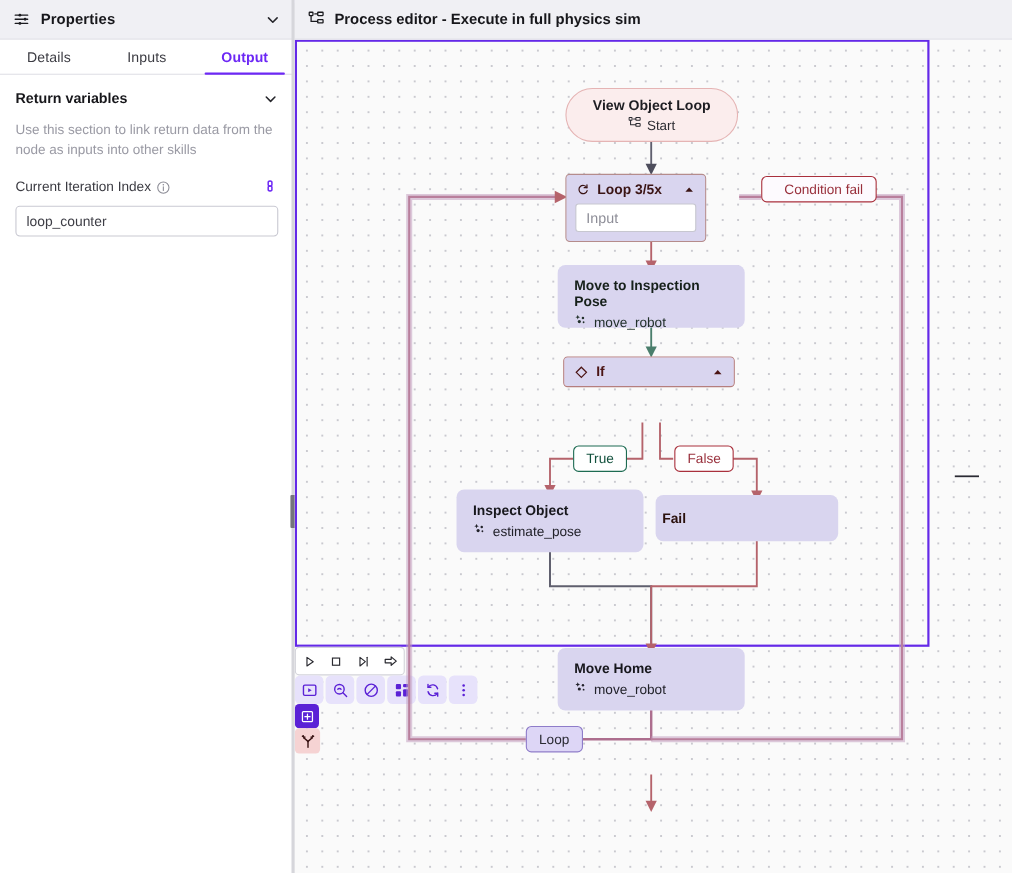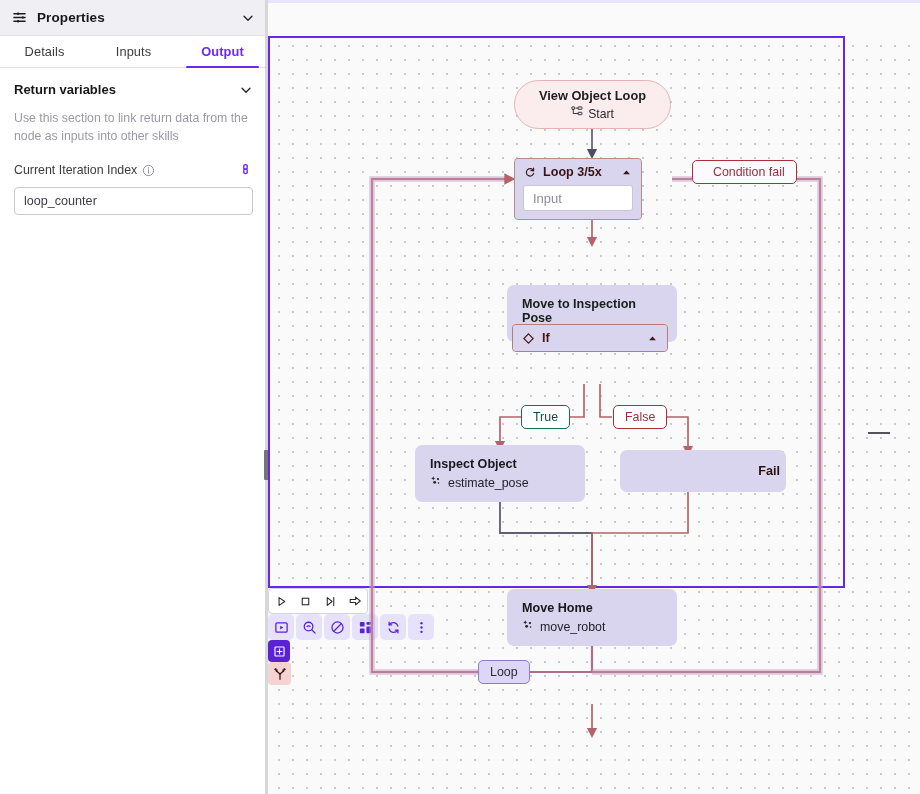--- a/index.html
+++ b/index.html
@@ -164,37 +164,36 @@
     left: 244px; top: 288px; width: 156px;
     background: #dfb7b7; border: 1px solid #b57e7e;
   }
   .if-node .blk-head { color: #4b1414; }
   .if-node .blk-input { color: #24242a; font-family: "Liberation Mono", monospace; font-size: 12.4px; }
 
   .mi-node {
     left: 244px; top: 210px; width: 160px; height: 47px;
     background: #bfe8c9; border: 1px solid #8ec79d; border-radius: 4px;
     padding: 6px 9px;
-    margin-top: 44px;
   }
   .mi-title { font-size: 12.6px; font-weight: 700; color: #16201a; }
   .mi-sub { font-size: 12.4px; color: #21302a; margin-top: 4px; display: flex; align-items: center; gap: 6px; }
 
   .io-node {
     left: 152px; top: 414px; width: 160px; height: 47px;
     background: #e3e3ea; border: 1px solid #b0b0bb; border-radius: 4px;
     padding: 6px 9px;
   }
   .io-title { font-size: 12.6px; font-weight: 700; color: #17171c; }
   .io-sub { font-size: 12.4px; color: #22222a; margin-top: 4px; display: flex; align-items: center; gap: 6px; }
 
   .fail-node {
-    left: 357px; top: 419px; width: 156px; height: 32px;
+    left: 333px; top: 419px; width: 156px; height: 32px;
     background: #f0a79f; border: 1.6px solid #cc5a4e; border-radius: 3px;
-    display: flex; align-items: center; justify-content: flex-end;
+    display: flex; align-items: center; justify-content: flex-start;
     font-size: 12.6px; font-weight: 700; color: #2a100c;
   }
 
   .mh-node {
     left: 244px; top: 558px; width: 160px; height: 47px;
     background: #e3e3ea; border: 1px solid #b0b0bb; border-radius: 4px;
     padding: 6px 9px;
   }
 
   
@@ -280,20 +279,31 @@
       <div class="field-input">loop_counter</div>
     </div>
 
     <div class="splitter">
       <div class="splitter-grip"></div>
     </div>
   </aside>
 
   <section class="editor">
     <div class="topbar-accent"></div>
+    <div class="editor-head">
+      <span class="eh-icon">
+        <svg width="15" height="15" viewBox="0 0 16 16" fill="none" stroke="currentColor" stroke-width="1.25">
+          <rect x="1.2" y="1.2" width="3.6" height="3.2" rx=".5"></rect>
+          <rect x="9.4" y="1.2" width="5.2" height="3.2" rx=".5"></rect>
+          <rect x="9.4" y="8.4" width="5.2" height="3.2" rx=".5"></rect>
+          <path d="M3 4.4v5.6h6.4M9.4 2.8H6.6" stroke-linecap="round"></path>
+        </svg>
+      </span>
+      <span class="eh-title">Process editor - Execute in full physics sim</span>
+    </div>
 
     <div class="canvas">
 
       <div class="selframe"></div>
 
       <svg class="wires">
         <defs>
           <marker id="ah-red" markerWidth="8" markerHeight="8" refX="4" refY="4" orient="auto">
             <path d="M1 1 L7 4 L1 7 z" fill="#b5636b"></path>
           </marker>

